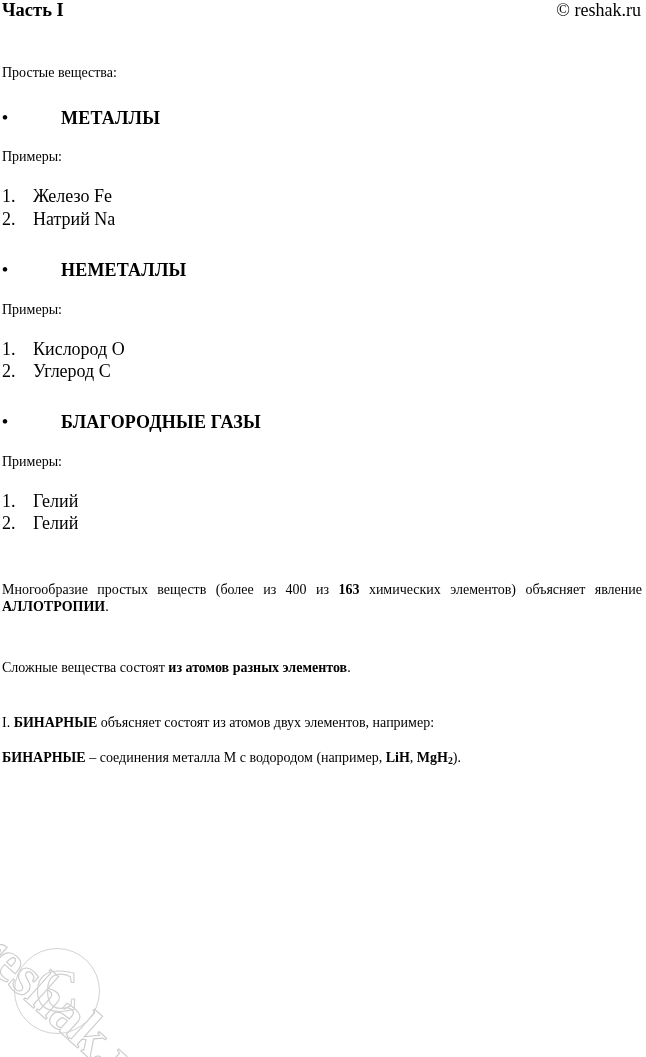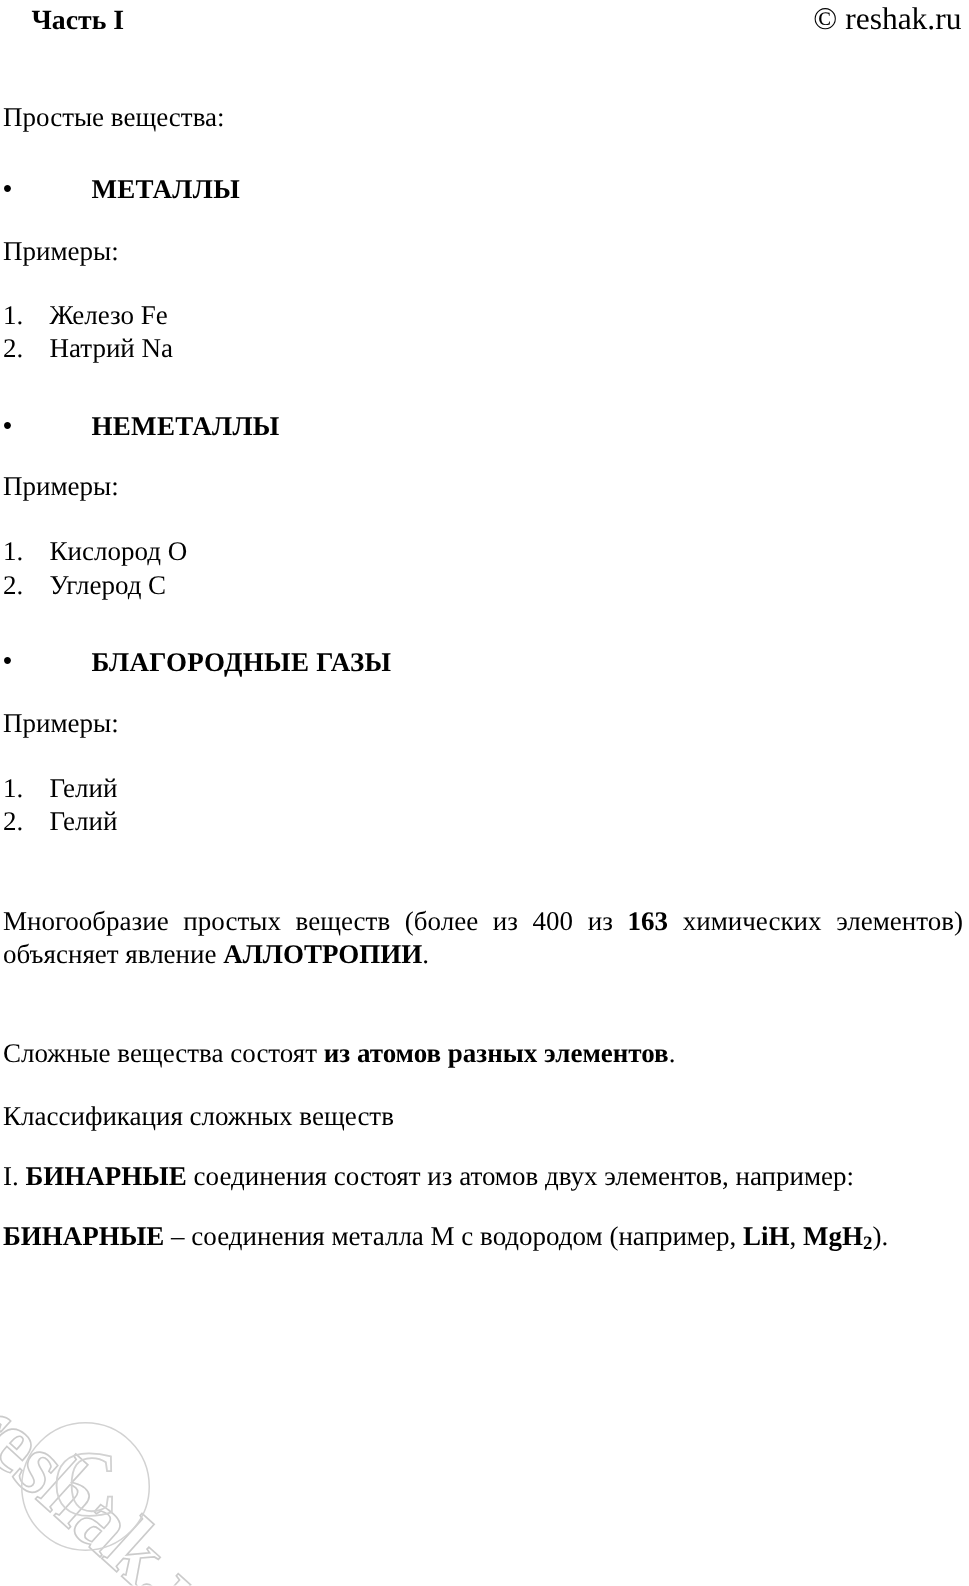--- a/index.html
+++ b/index.html
@@ -81,29 +81,28 @@
     z-index: 1;
     padding: 0 4px 0 2px;
   }
 
   
   .head-row {
     display: flex;
     justify-content: space-between;
     align-items: baseline;
     padding-top: 1px;
-    margin-left: 19px;
   }
   .head-title {
     font-size: 18.5px;
     font-weight: 700;
     line-height: 1.05;
   }
   .head-copy {
-    font-size: 21px;
+    font-size: 18px;
     font-weight: 400;
     line-height: 1.05;
     padding-right: 1px;
   }
 
   
   .q-head {
     font-size: 18px;
     font-weight: 700;
     font-style: italic;
@@ -111,21 +110,21 @@
   }
   .q-head .q-dot {
     font-style: normal;
     font-weight: 700;
     font-size: 15px;
     padding-right: 2px;
   }
 
   
   .para {
-    font-size: 18px;
+    font-size: 14px;
     line-height: 1.22;
   }
   .para.justify {
     text-align: justify;
     text-align-last: left;
   }
   .para b { font-weight: 700; }
 
   
   .cat {
@@ -257,24 +256,23 @@
 
     <div class="s-22"></div>
 
 
     <div class="s-22"></div>
 
     <div class="para"><span>Сложные вещества состоят </span><b>из атомов разных элементов</b><span>.</span></div>
 
     <div class="s-20"></div>
 
-    <div class="para">Классификация сложных веществ</div>
 
     <div class="s-18"></div>
 
-    <div class="para justify"><span>I.</span> <b>БИНАРНЫЕ</b><span> соединения состоят из атомов двух элементов, например:</span></div>
+    <div class="para justify"><span>I.</span> <b>БИНАРНЫЕ</b><span> объясняет состоят из атомов двух элементов, например:</span></div>
 
     <div class="s-18"></div>
 
     <div class="para justify"><b>БИНАРНЫЕ</b><span> – соединения металла M с водородом (например, </span><b>LiH</b><span>, </span><b><span>MgH</span><sub>2</sub></b><span>).</span></div>
 
   </div>
 </div>
 
 </body></html>

